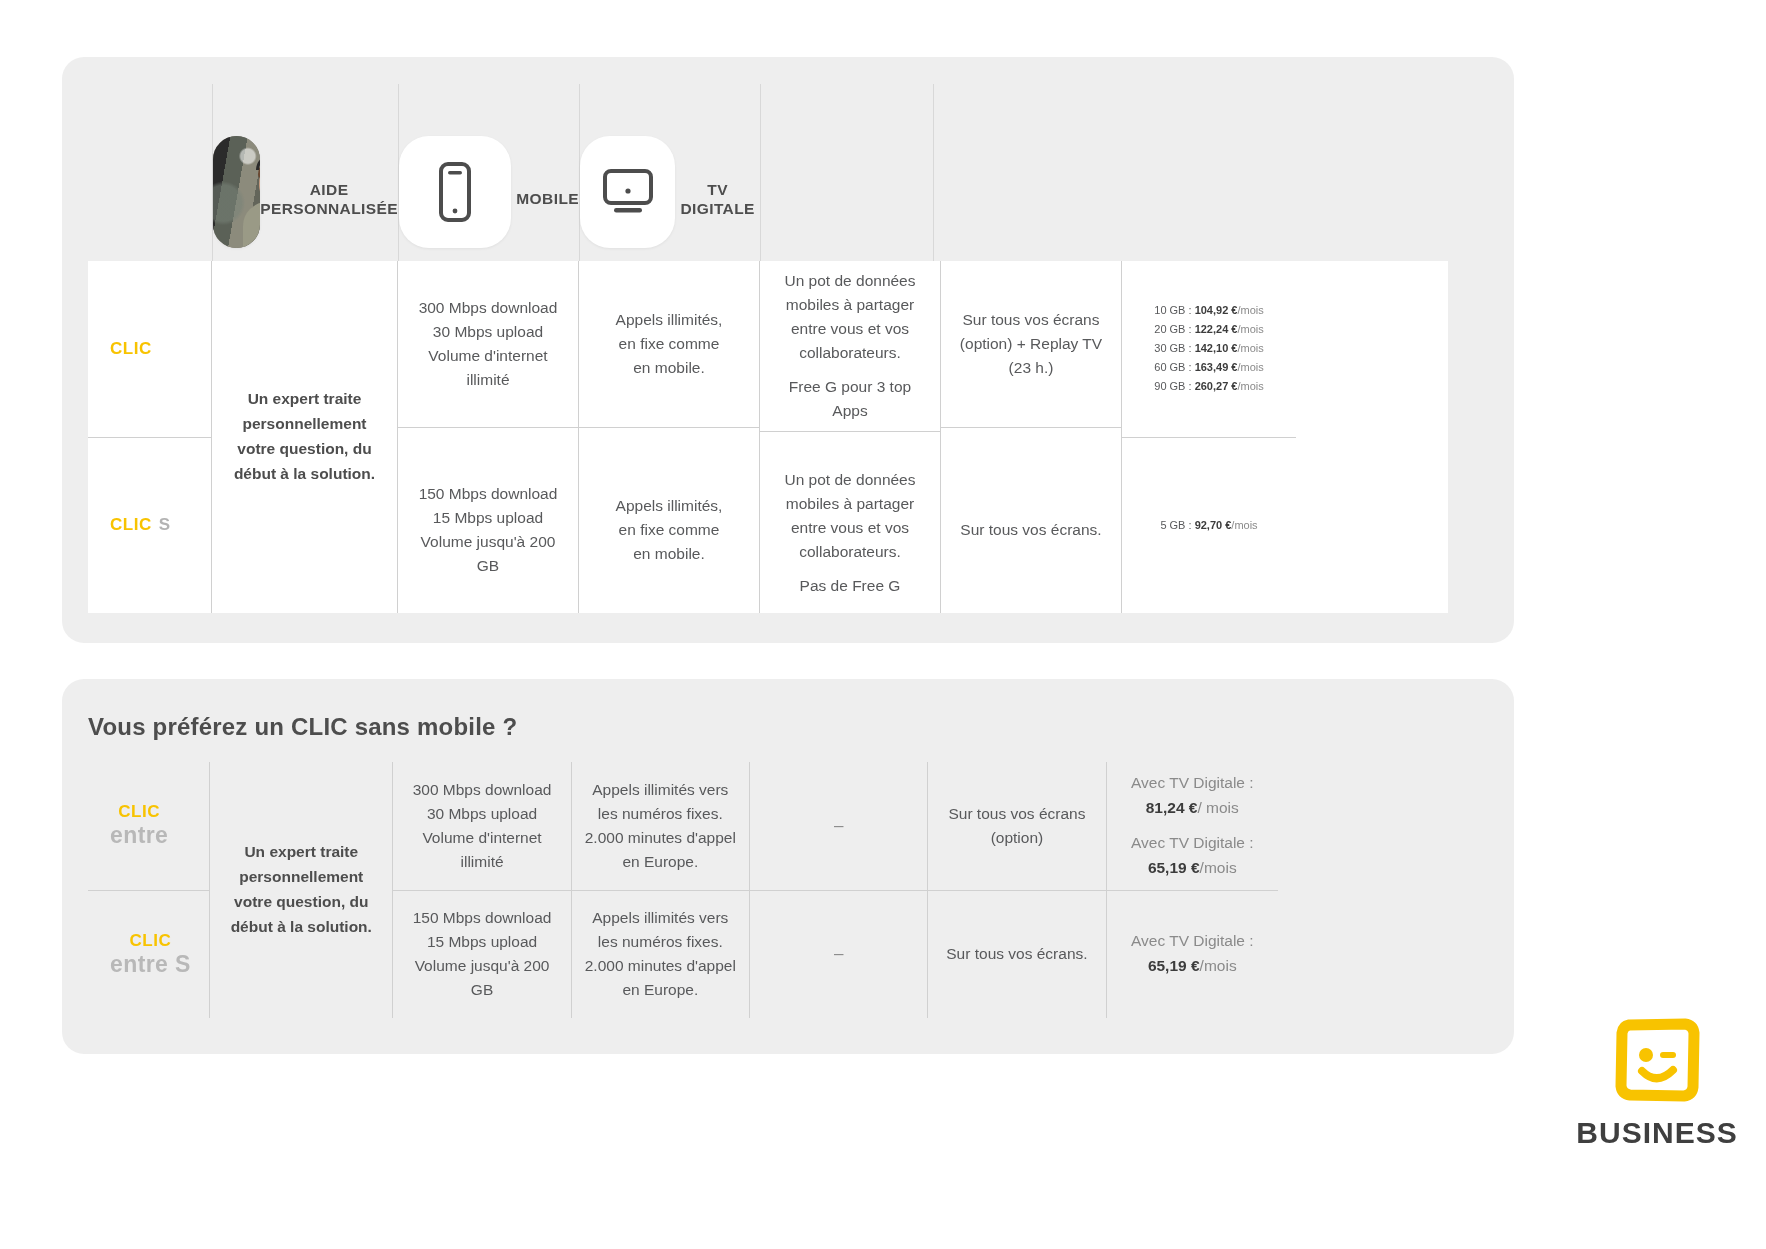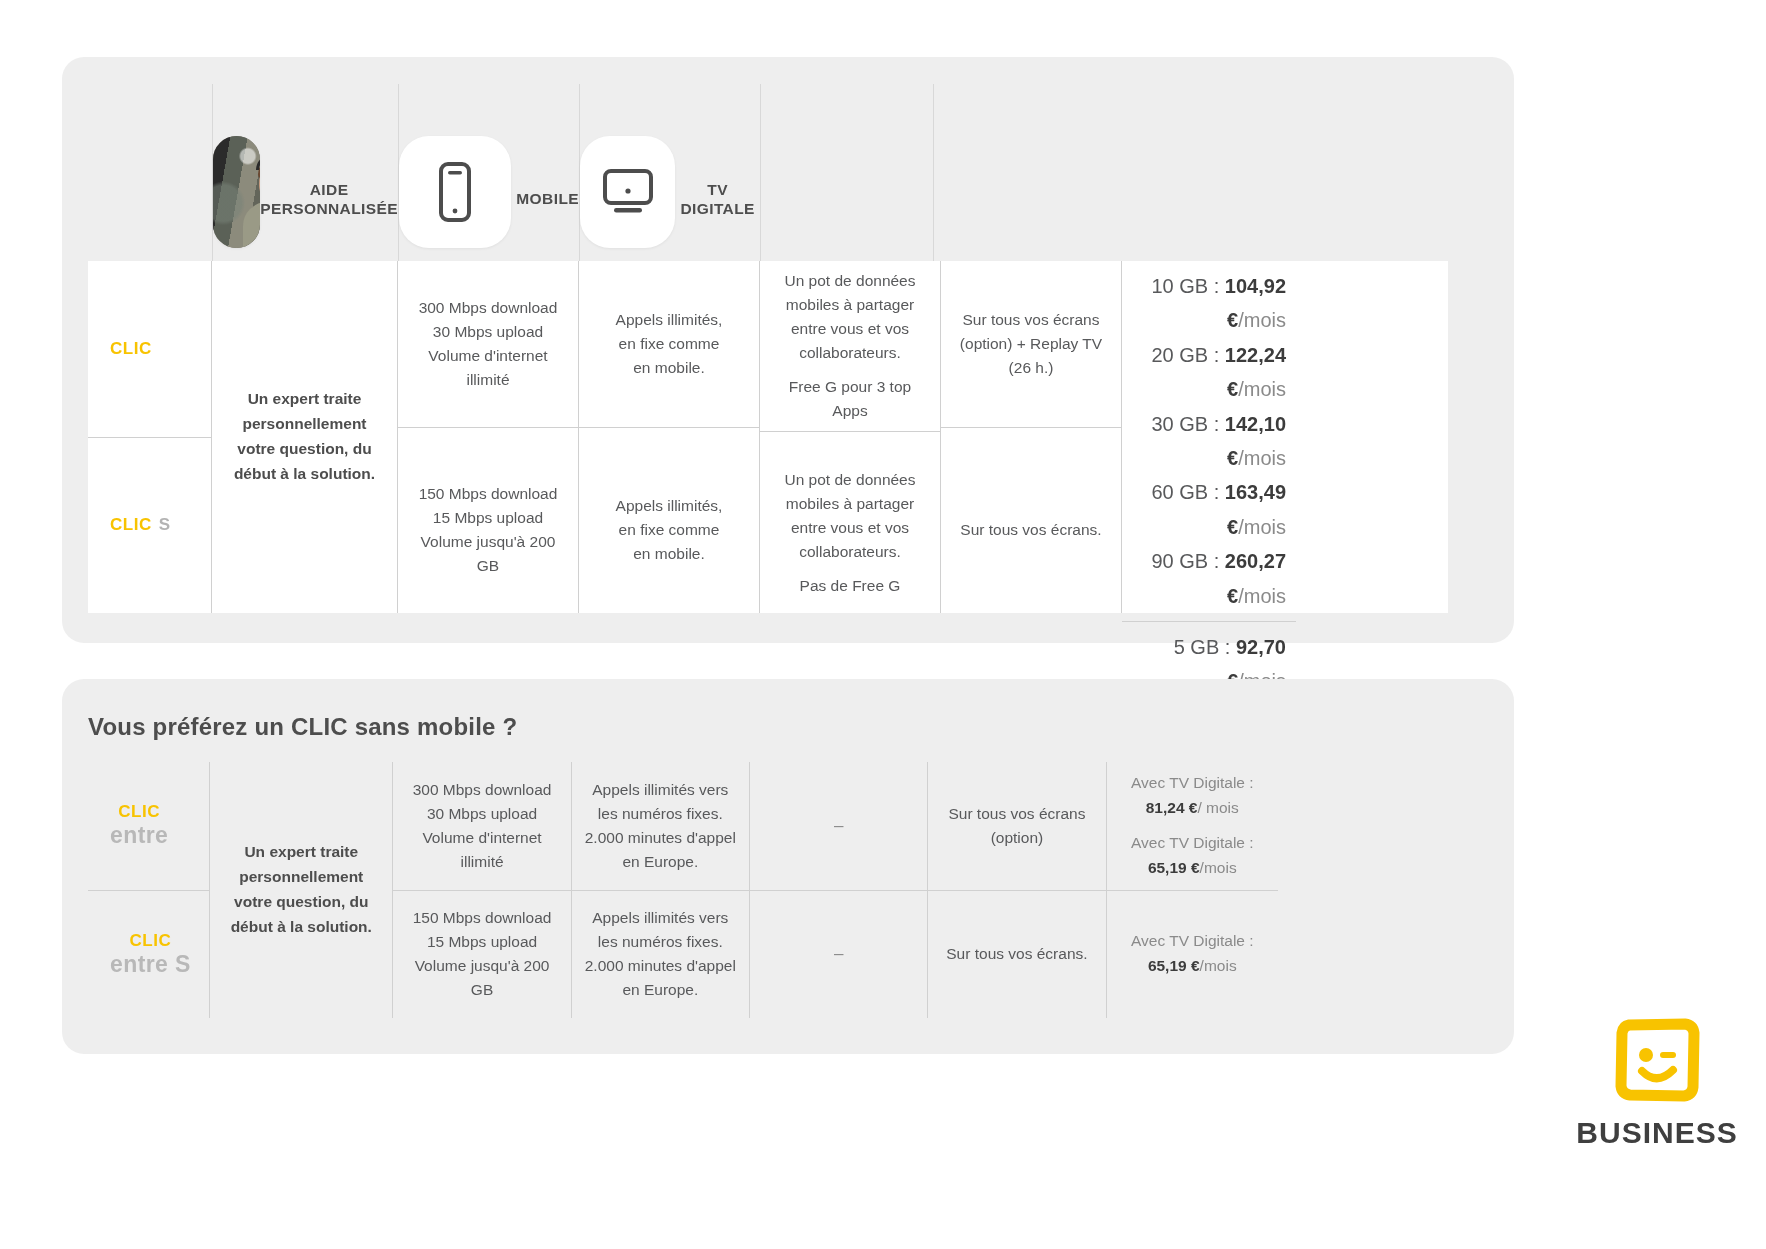--- a/index.html
+++ b/index.html
@@ -145,21 +145,21 @@
   .plan-name {
     font-size:17px; font-weight:bold; letter-spacing:.5px;
   }
   .y { color:#f8c300; }
   .g { color:#b3b3b3; }
 
   .help-text {
     font-size:15.5px; line-height:1.6; font-weight:bold; color:#4d4d4d;
   }
 
-  .pricelist { text-align:right; font-size:20px; line-height:1.72; }
+  .pricelist { text-align:center; font-size:11px; line-height:1.72; }
   .pricelist b { color:#3c3c3c; }
   .pricelist .unit { color:#8a8a8a; }
 
   
   .alt-title {
     position:absolute; left:88px; top:713px;
     font-size:24px; font-weight:bold; color:#4d4d4d;
     letter-spacing:.2px;
   }
   #grid-alt {
@@ -319,21 +319,21 @@
           <span style="display:inline-block;margin-top:10px">Pas de Free G</span>
         </span>
       </div>
     </div>
 
     <div class="col g-col">
       <div class="cell">
         <span>
           <span>Sur tous vos écrans</span><br>
           <span>(option) + Replay TV</span><br>
-          <span>(26 h.)</span>
+          <span>(23 h.)</span>
         </span>
       </div>
       <div class="cell">
         <span>Sur tous vos écrans.</span>
       </div>
     </div>
 
     <div class="col g-price">
       <div class="cell">
         <div class="pricelist">

